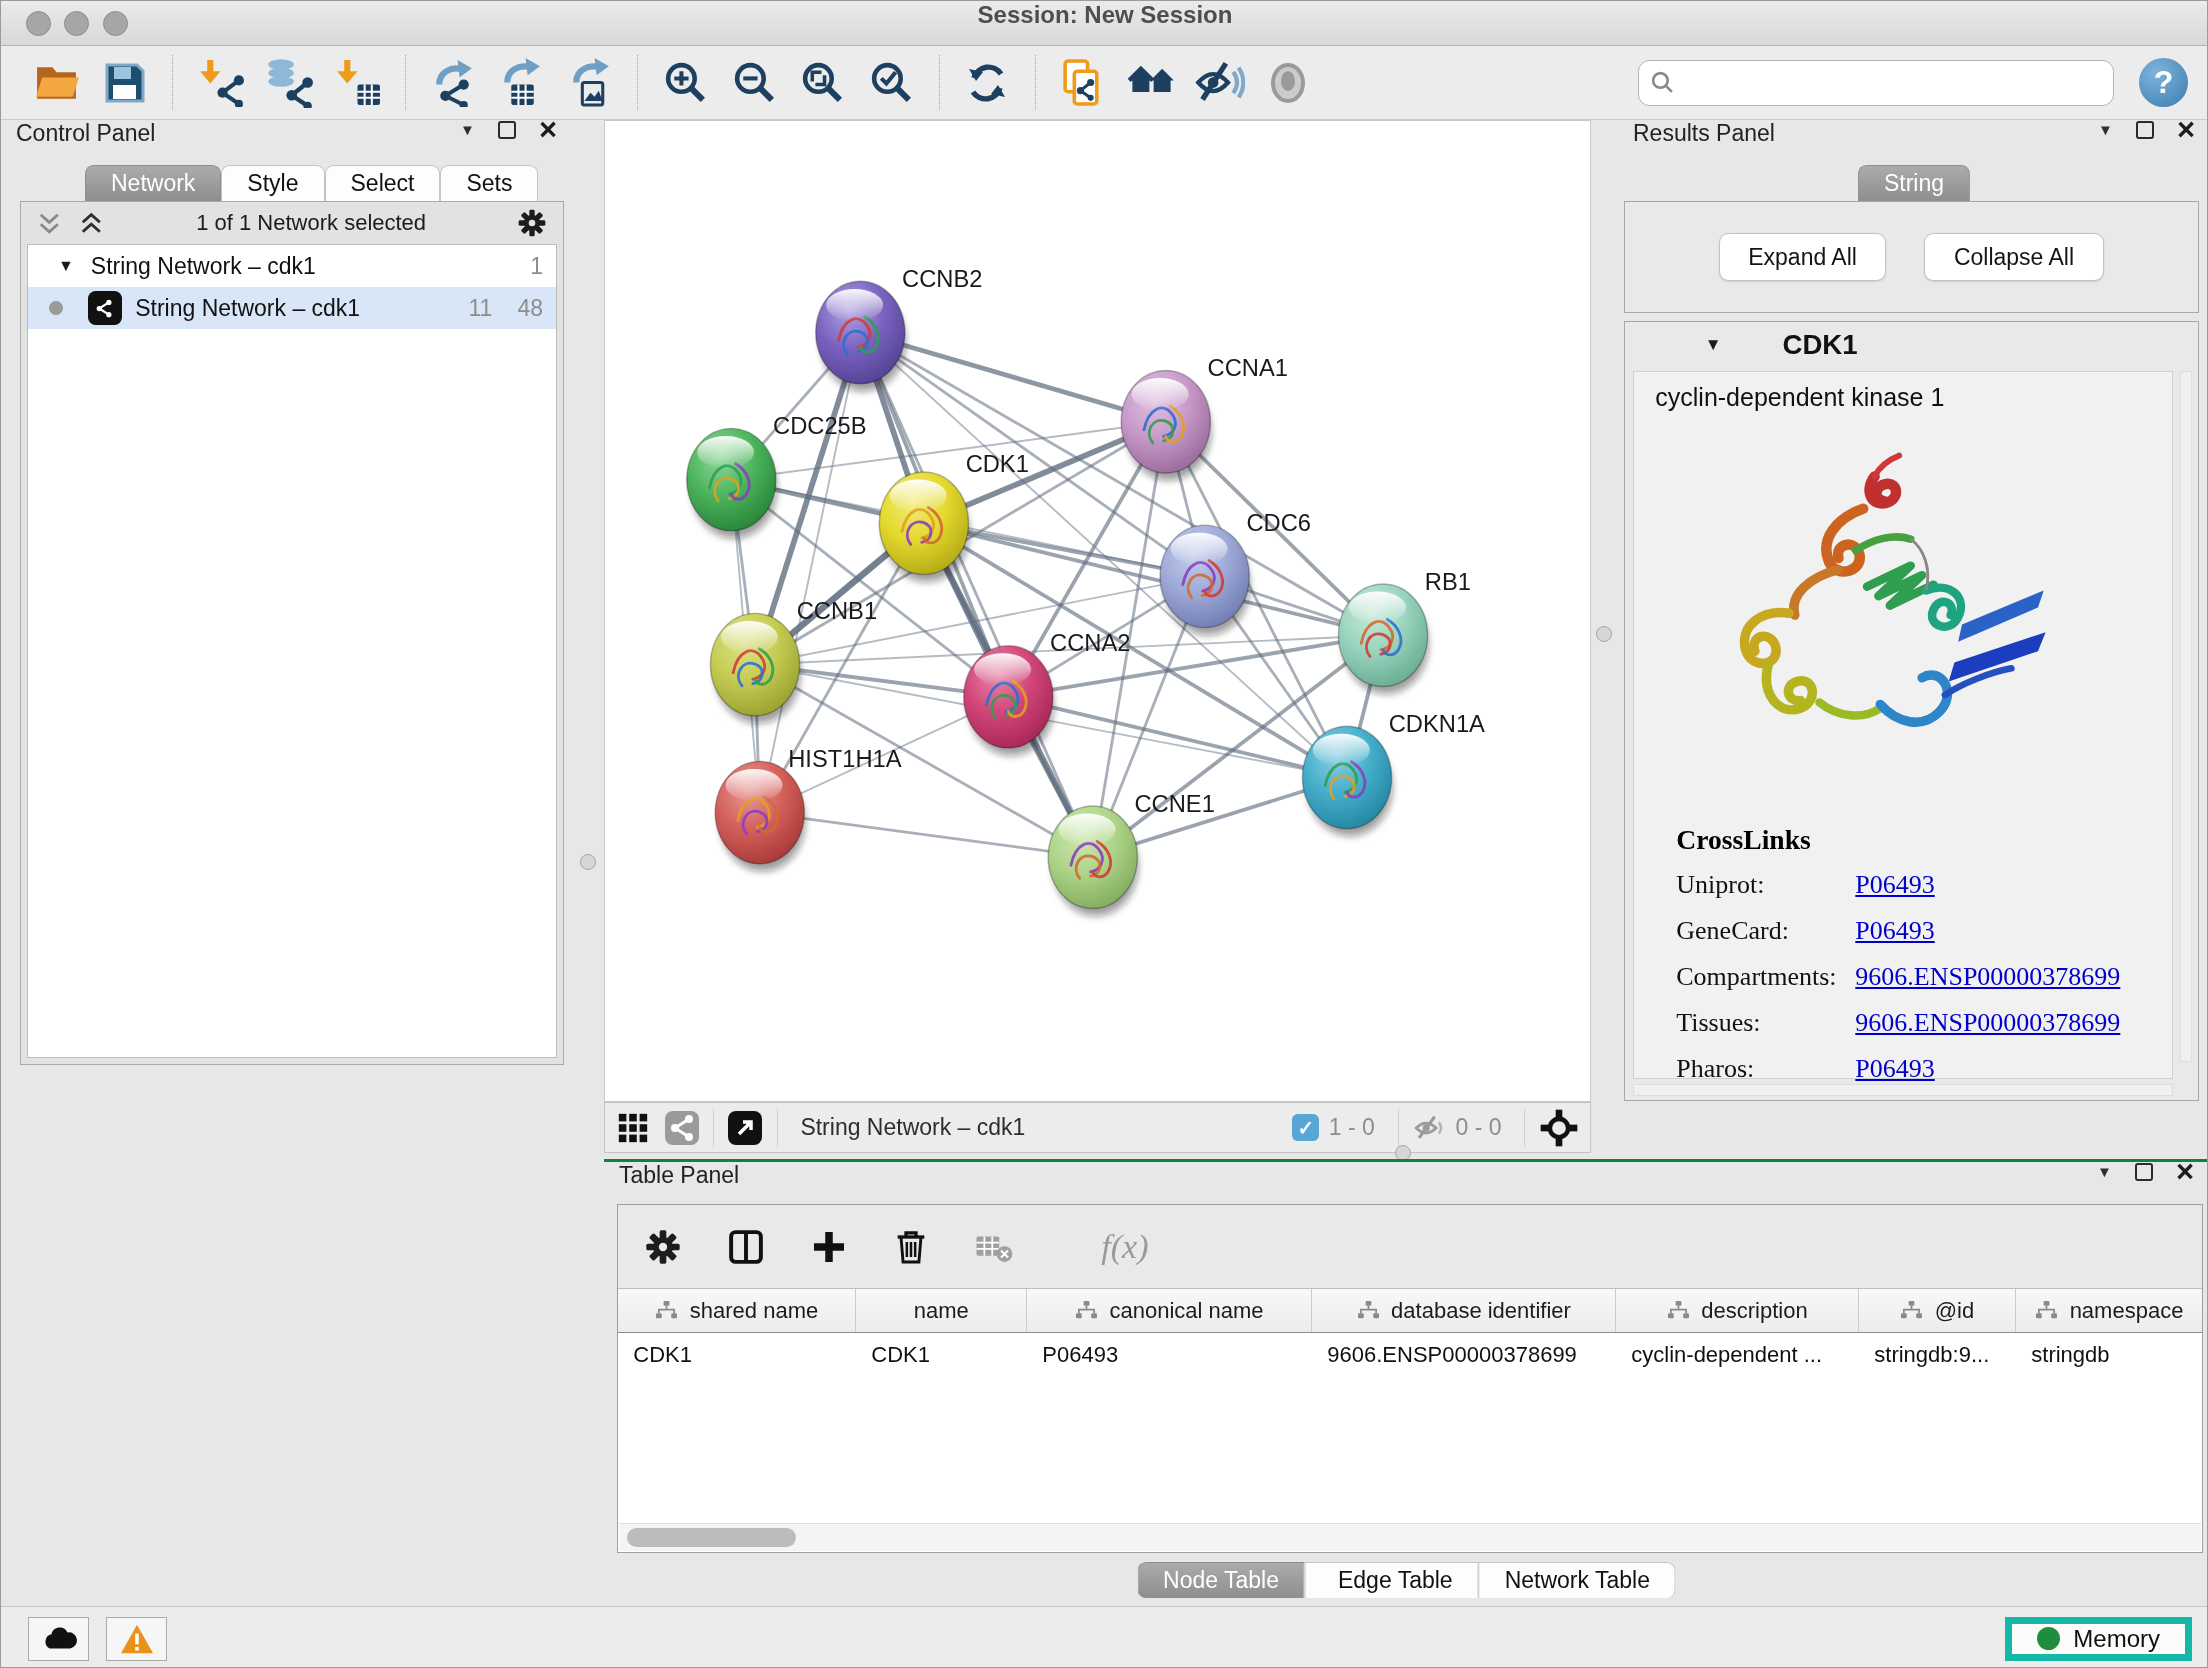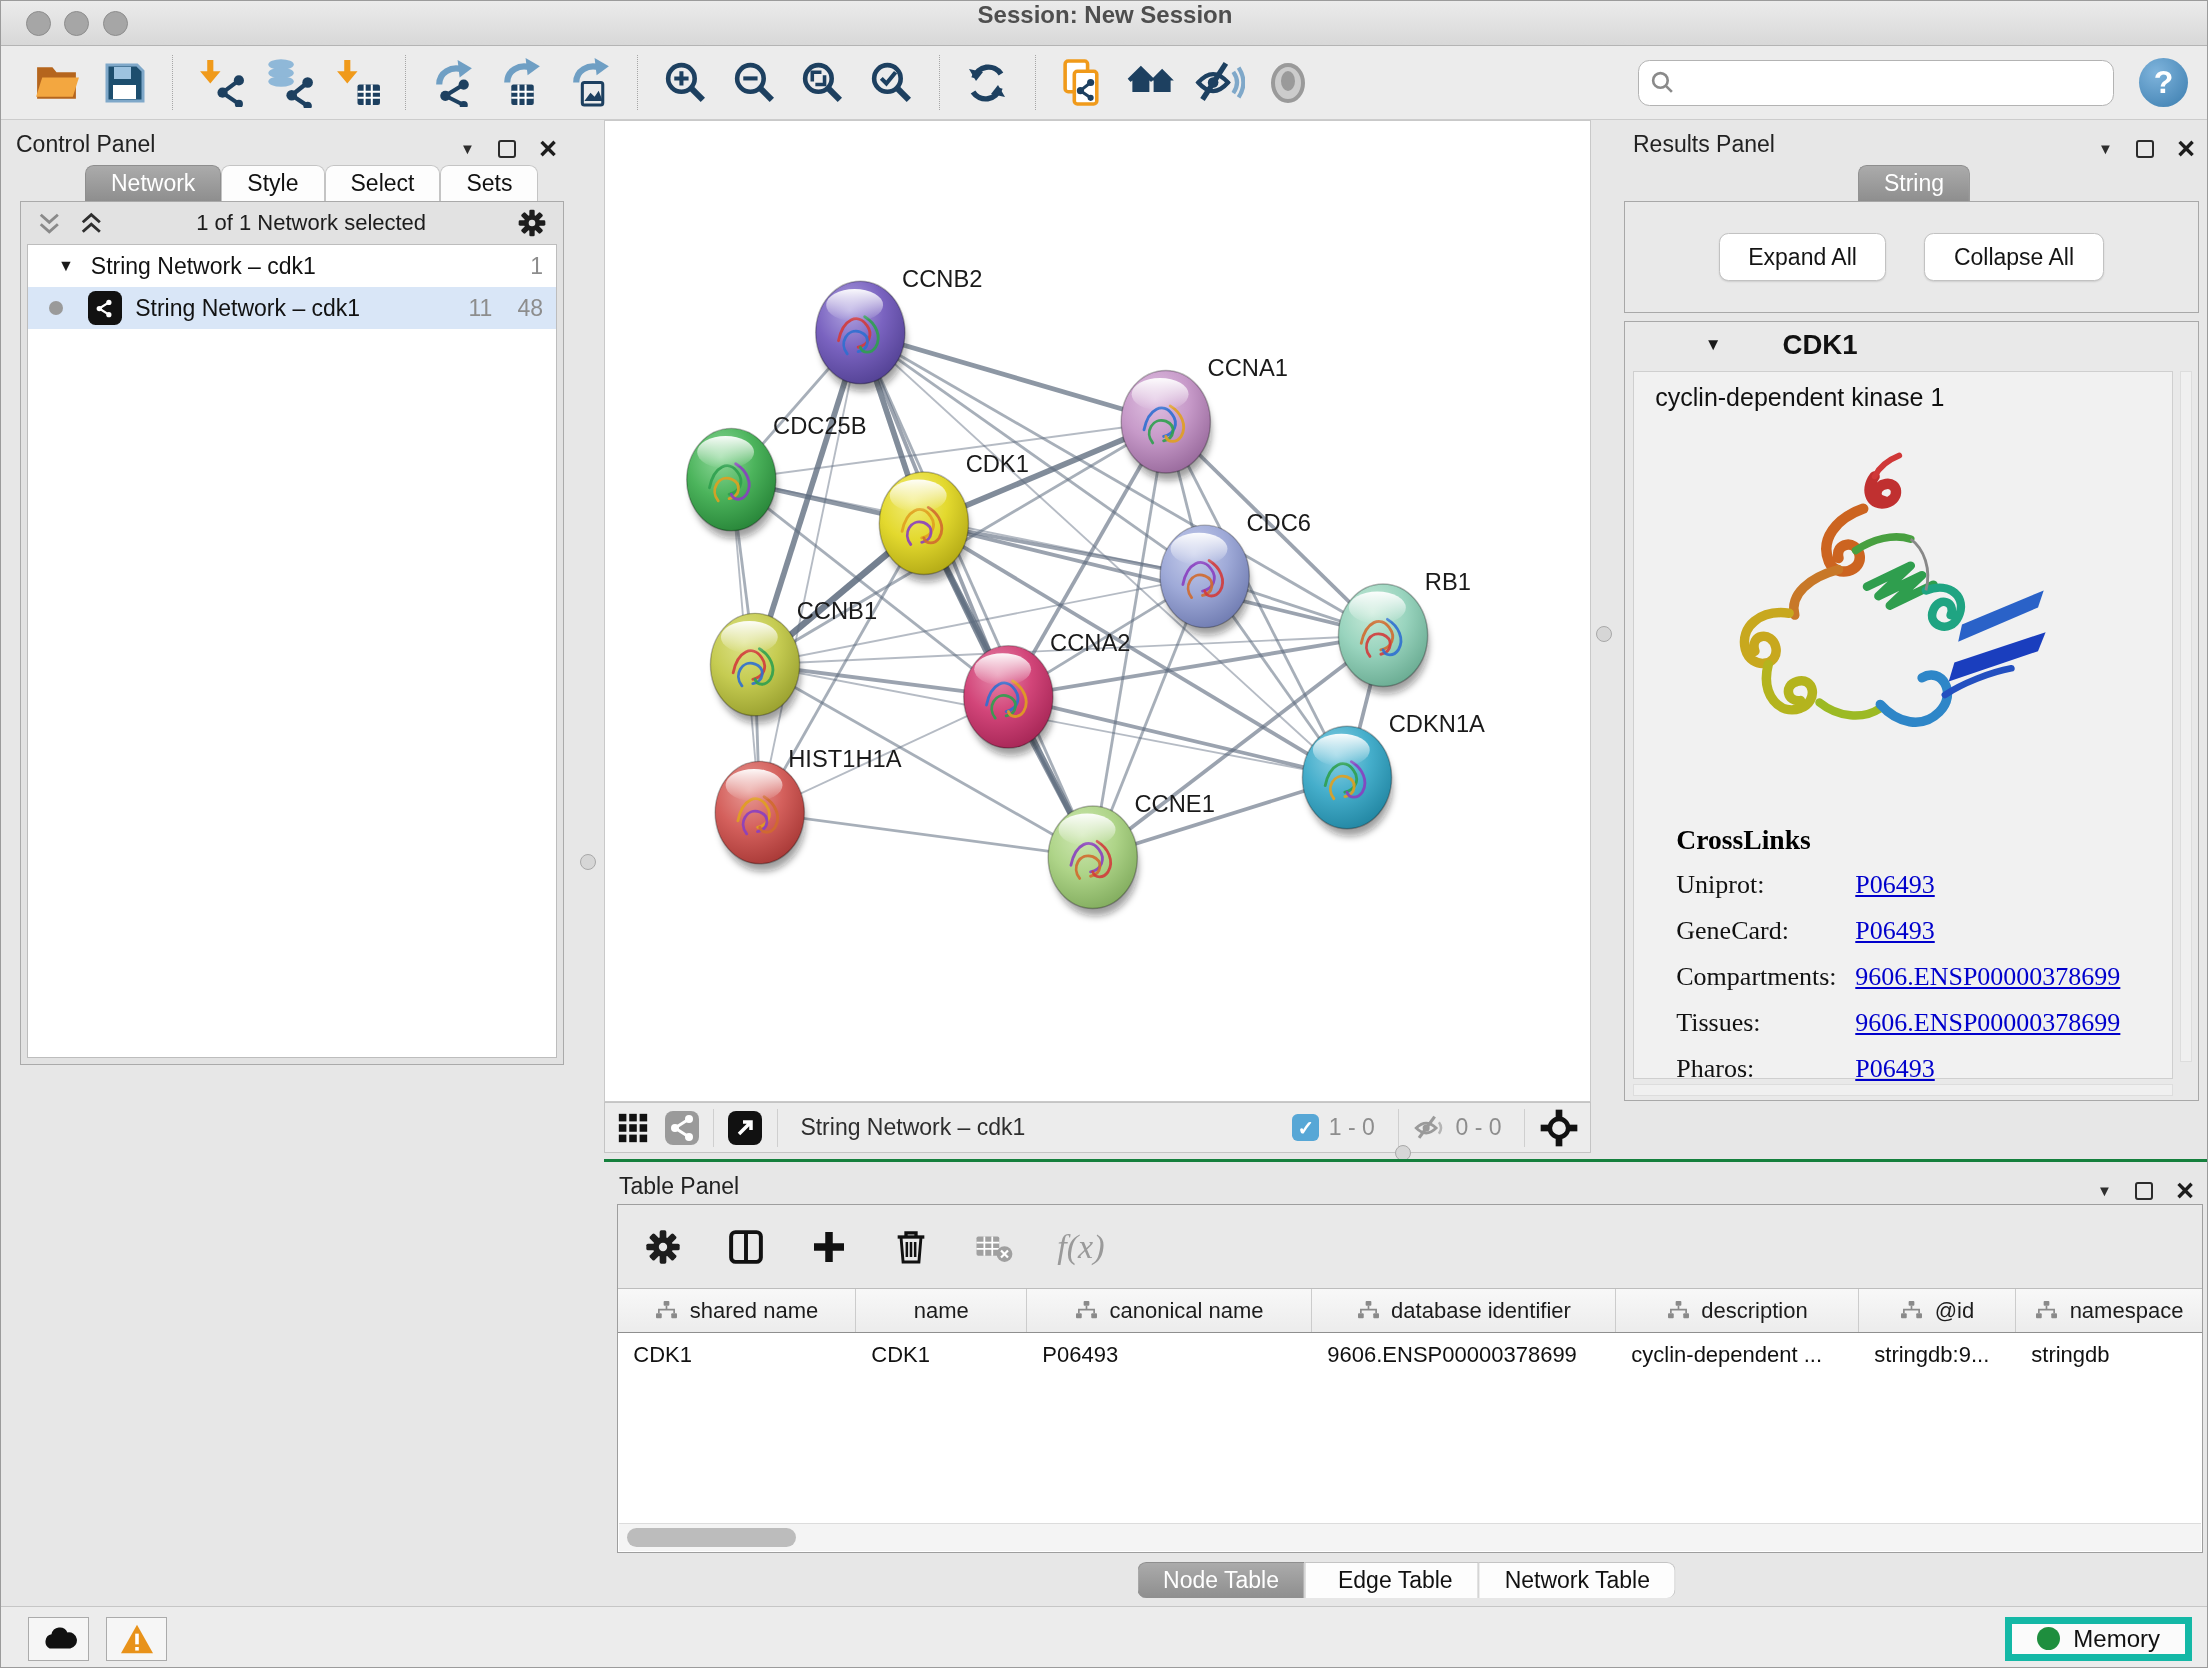--- a/index.html
+++ b/index.html
@@ -20,21 +20,21 @@
   .tbtn { width:55px; height:59px; display:flex; align-items:center; justify-content:center; margin:0 6.7px; }
   .tsep { width:1px; height:55px; border-left:1.9px dotted #a6a6a6; margin:0 13.3px; }
   .tspacer { flex:1; }
   .searchbox { width:476px; height:46px; border:1px solid #b3b3b3; border-radius:11.4px; background:#ffffff;
     display:flex; align-items:center; padding:0 11.4px; margin-right:25px; }
   .searchbox input { border:none; outline:none; flex:1; font-size:23px; margin-left:9.5px; font-family:"Liberation Sans",sans-serif; }
   .helpbtn { width:49px; height:49px; border-radius:50%; background:radial-gradient(circle at 35% 30%, #7fb4dc, #3a7cae);
     color:#ffffff; font-size:32px; font-weight:bold; display:flex; align-items:center; justify-content:center; }
 
   
-  .phead { height:38px; display:flex; align-items:flex-end; padding:0 15px; }
+  .phead { height:38px; display:flex; align-items:flex-start; padding:0 15px; }
   .ptitle { font-size:23px; color:#222222; }
   .pctrls { margin-left:auto; display:flex; align-items:center; gap:23px; }
   .pc-collapse { font-size:15px; color:#2e2e2e; }
   .pc-float { width:18px; height:18px; border:2.4px solid #2b2b2b; border-radius:2.9px; }
   .pc-close { font-size:31px; font-weight:bold; color:#1d1d1d; line-height:19px; }
 
   .tab { height:36px; padding:0 25px; display:flex; align-items:center; justify-content:center; font-size:23px;
     background:#fdfdfd; color:#111111; border:1px solid #c4c4c4; border-bottom:none; border-radius:8.6px 8.6px 0 0; }
   .tab.active { background:linear-gradient(#ababab,#8e8e8e); color:#ffffff; border-color:#8e8e8e; }
 
@@ -108,21 +108,21 @@
 
   
   .statusbar { position:absolute; top:1605px; left:0; width:2208px; height:63px; background:#ececec; border-top:1px solid #c6c6c6; }
   .sb-btn { position:absolute; top:9.5px; width:61px; height:44px; background:#f6f6f6; border:1px solid #ababab;
     display:flex; align-items:center; justify-content:center; }
   #memory-btn { position:absolute; top:9.5px; right:17px; height:44px; background:#fbfbfb; border:7px solid #14b8a6;
     display:flex; align-items:center; gap:13.3px; padding:0 25px; font-size:24px; color:#111111; }
   .mem-dot { width:23px; height:23px; border-radius:50%; background:#1e8e3e; }
 
   svg { display:block; }
-  .fx { font-family:"Liberation Serif",serif; font-style:italic; font-size:34px; color:#9a9a9a; }
+  .fx { font-family:"Liberation Serif",serif; font-style:italic; font-size:34px; color:#9a9a9a;margin-left:44px; }
 </style>
 </head>
 <body>
 
 <div id="app">
 
   <div class="titlebar">
     <div class="traffic">
       <div class="light"></div>
       <div class="light"></div>

